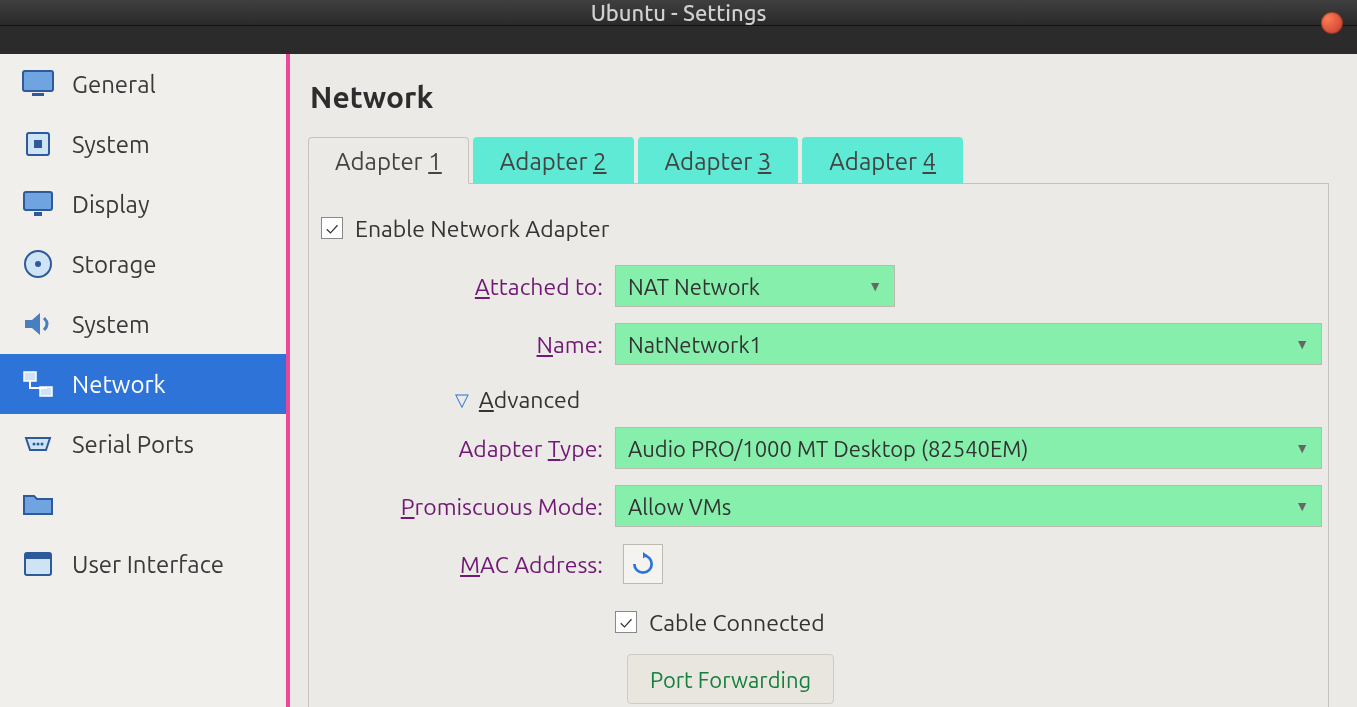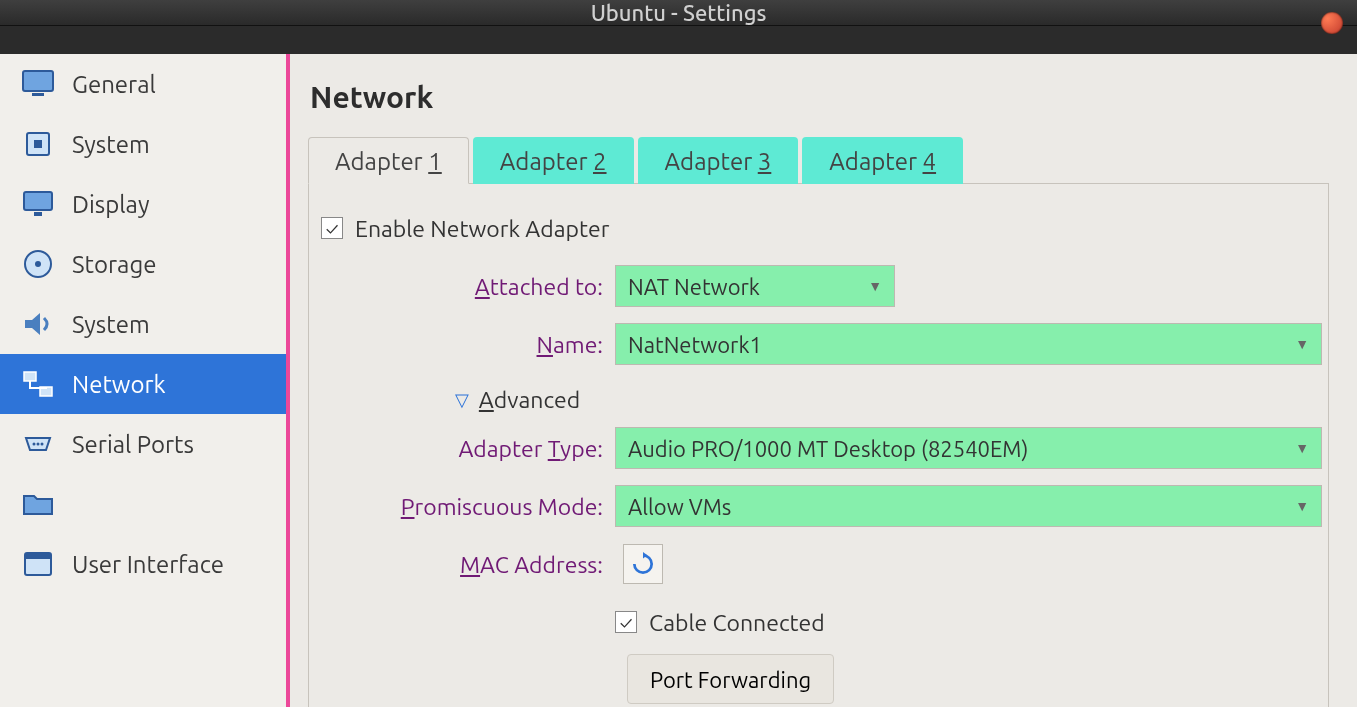--- a/index.html
+++ b/index.html
@@ -182,21 +182,21 @@
   .refresh-btn svg { width: 26px; height: 26px; }
   .portfwd-row {
     display: flex;
     justify-content: flex-start;
     padding-left: 312px;
     height: 50px;
   }
   .portfwd-btn {
     border: 1px solid #cfcbc3;
     background: #e9e6e0;
-    color: #000000;
+    color: #15803d;
     padding: 6px 22px;
     font-size: 22px;
     border-radius: 4px;
   }
 </style>
 </head>
 <body>
 
 <div class="window">
 

